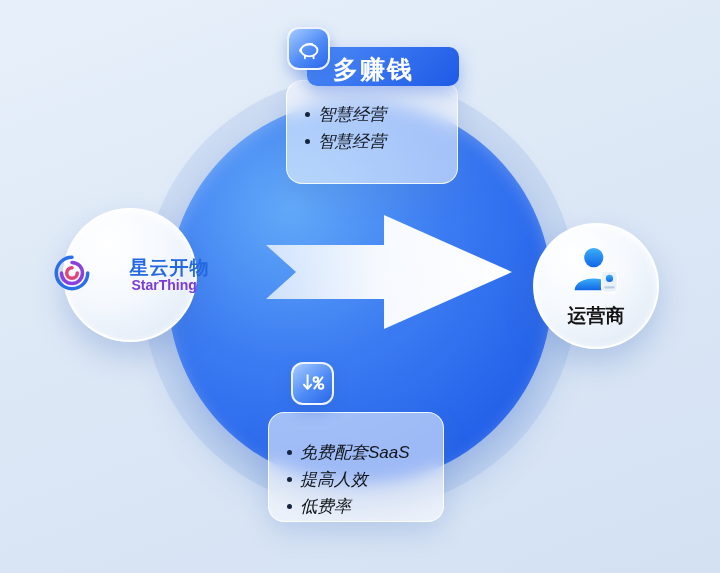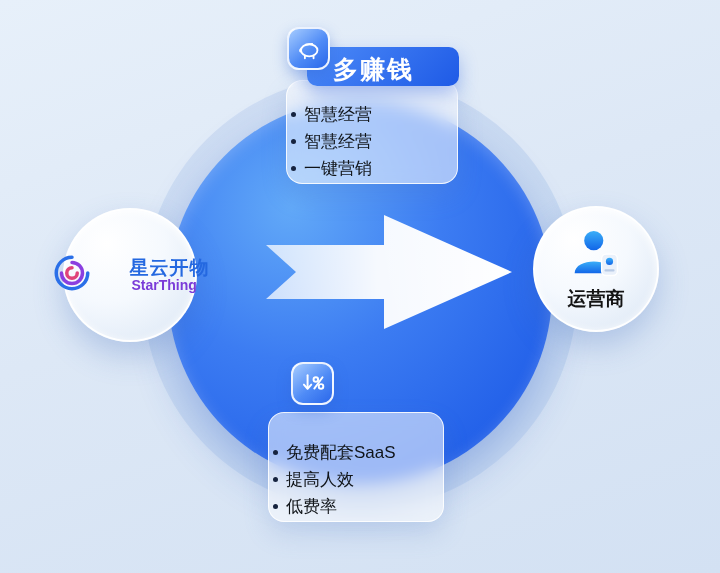--- a/index.html
+++ b/index.html
@@ -31,21 +31,21 @@
 
   
   .glass-node {
     position:absolute; border-radius:50%; z-index:4;
     background: radial-gradient(circle at 32% 26%, #ffffff 0%, #f5f9fe 45%, #e4edf8 78%, #d9e5f5 100%);
     border:2px solid rgba(255,255,255,0.95);
     box-shadow: 0 14px 30px rgba(70,110,190,0.28), inset 0 2px 8px rgba(255,255,255,0.95);
     display:flex; align-items:center; justify-content:center;
   }
   .node-brand { left:63px; top:208px; width:134px; height:134px; }
-  .node-target { left:533px; top:206px; width:126px; height:126px; flex-direction:column; }
+  .node-target { left:533px; top:223px; width:126px; height:126px; flex-direction:column; }
 
   .brand-row { display:flex; align-items:center; gap:3px; }
   .brand-texts { display:flex; flex-direction:column; line-height:1.12;margin-left:34px; }
   .brand-cn { font-size:19px; font-weight:bold; color:#2468e0; letter-spacing:1px; white-space:nowrap; }
   .brand-en { font-size:14px; font-weight:bold; color:#7a3bd8; margin-left:2px; }
 
   .target-label { font-size:19px; font-weight:bold; color:#141414; margin-top:2px; }
 
   
   .card {
@@ -53,21 +53,21 @@
     background: rgba(255,255,255,0.55);
     border:1.5px solid rgba(255,255,255,0.85);
     border-radius:16px;
     backdrop-filter: blur(8px);
     -webkit-backdrop-filter: blur(8px);
     box-shadow: 0 12px 26px rgba(90,130,200,0.20);
   }
   .card-top { left:286px; top:80px; width:172px; height:104px; }
   .card-bottom { left:268px; top:412px; width:176px; height:110px; }
 
-  .card-list { list-style:none; padding:20px 0 0 4px; }
+  .card-list { list-style:none; padding:20px 0 0 18px;font-style:italic; }
   .card-bottom .card-list { padding-top:26px; }
   .card-item { display:flex; align-items:center; height:27px; }
   .dot { width:5px; height:5px; border-radius:50%; background:#16233f; margin-right:8px; flex:0 0 auto; }
   .item-text { font-size:17px; color:#101418; white-space:nowrap; }
 
   
   .badge {
     position:absolute; z-index:6; width:152px; height:39px;
     border-radius:10px; display:flex; align-items:flex-end; padding-left:26px;
     background: linear-gradient(135deg,#4d8bf8 0%,#1e5ae6 100%);
@@ -147,24 +147,20 @@
   <div class="card card-top">
     <ul class="card-list">
       <li class="card-item">
         <span class="dot"></span>
         <span class="item-text">智慧经营</span>
       </li>
       <li class="card-item">
         <span class="dot"></span>
         <span class="item-text">智慧经营</span>
       </li>
-      <li class="card-item">
-        <span class="dot"></span>
-        <span class="item-text">一键营销</span>
-      </li>
     </ul>
   </div>
   <div class="badge badge-top">
     <span class="badge-title">多赚钱</span>
   </div>
   <div class="chip chip-top">
     <svg width="26" height="26" viewBox="0 0 24 24" fill="none" stroke="#ffffff" stroke-width="1.7" stroke-linecap="round">
       <ellipse cx="12.2" cy="13.2" rx="7.6" ry="5.6"></ellipse>
       <path d="M9.2,8.0 L14.9,7.3"></path>
       <path d="M8.2,18.4 v2.1"></path>

